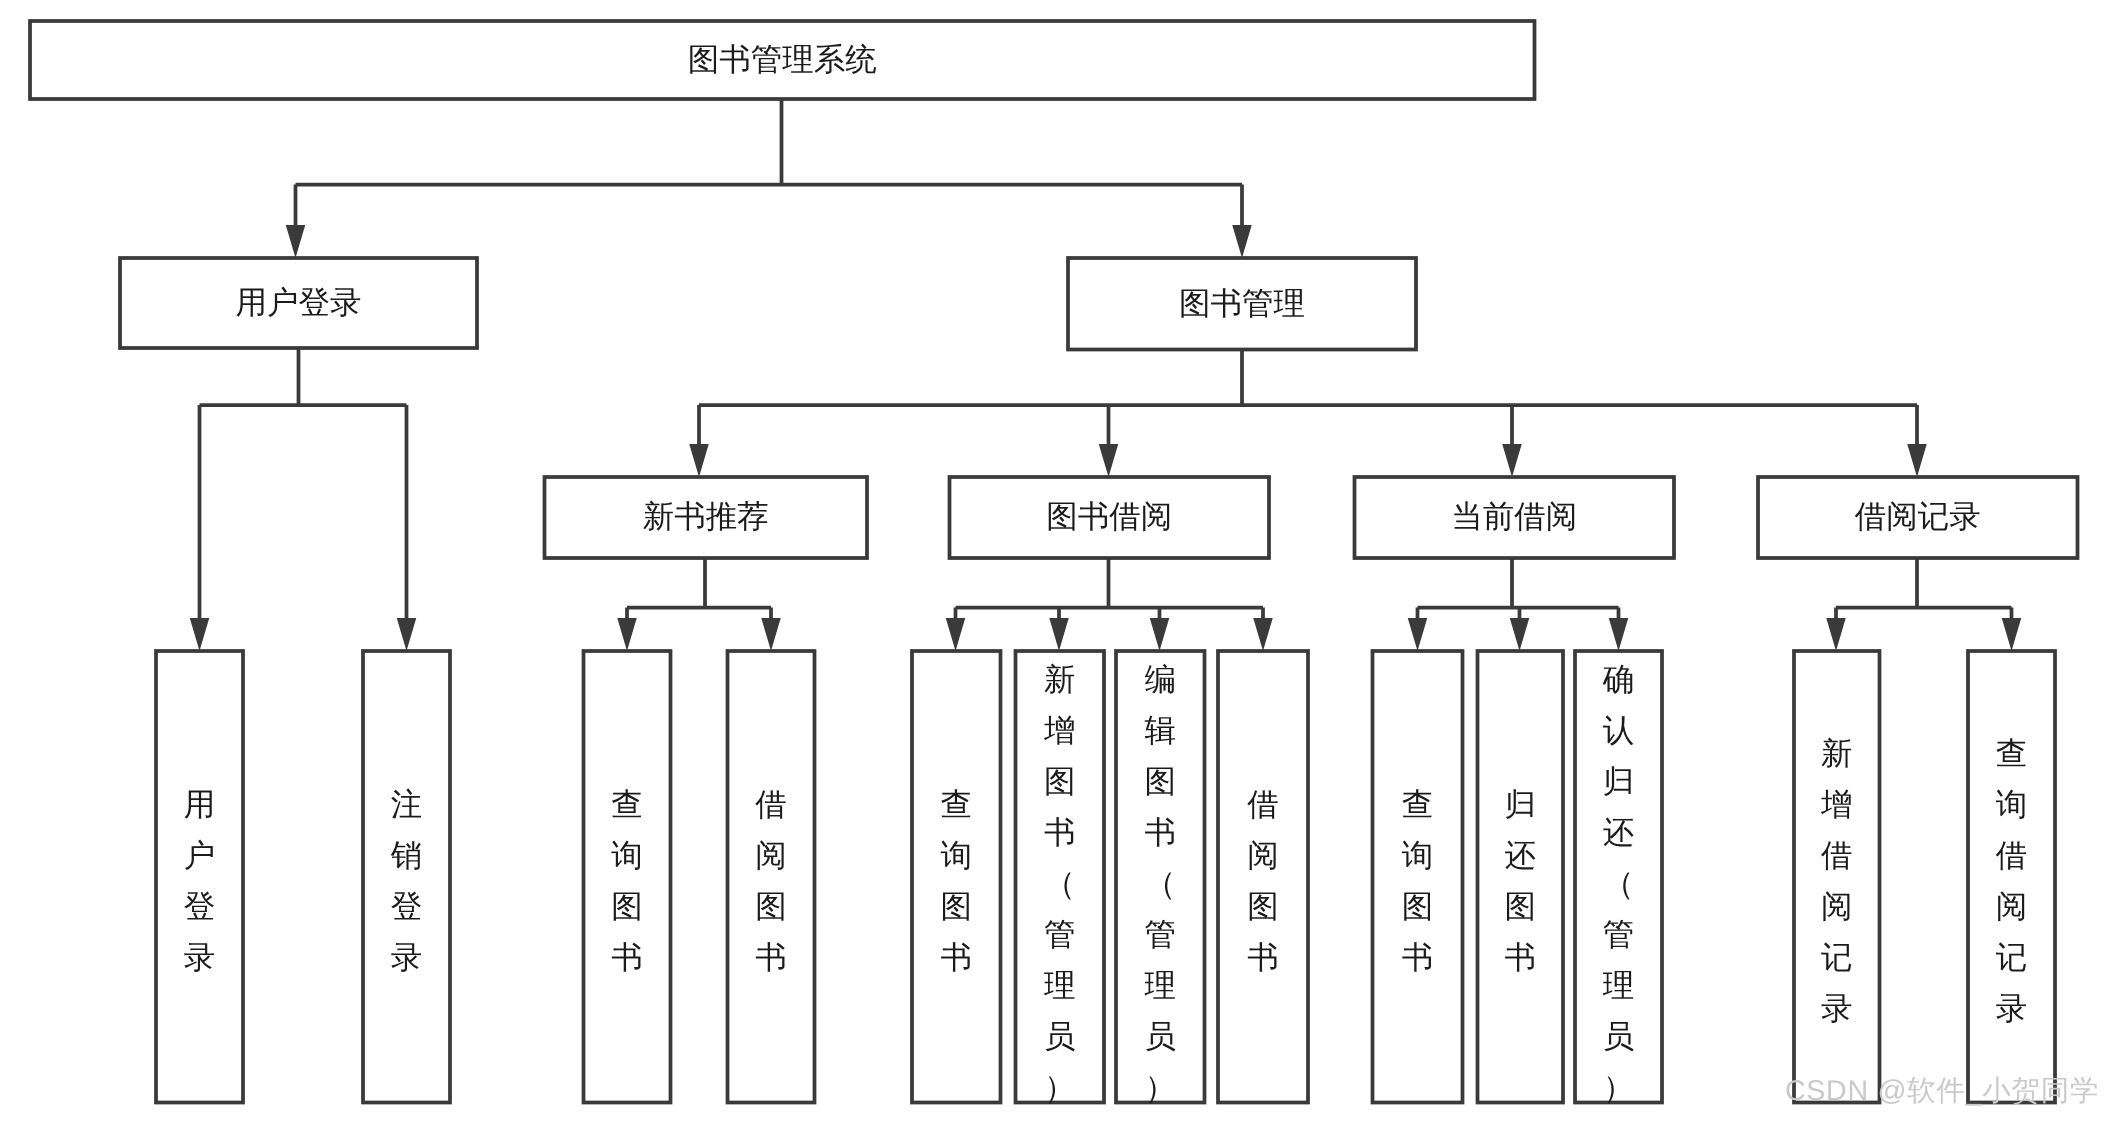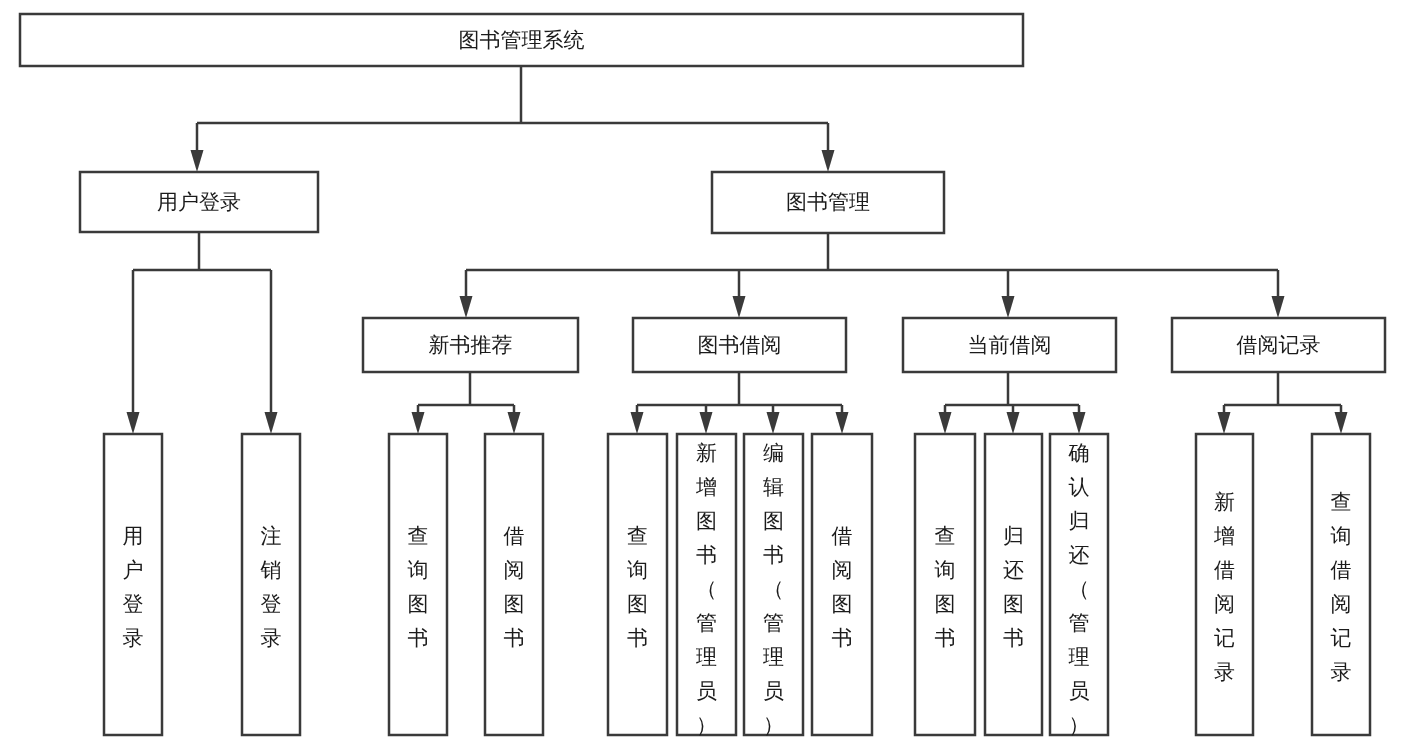--- a/index.html
+++ b/index.html
@@ -201,13 +201,14 @@
         <g>
           <rect x="1196" y="434" width="57" height="301" class="node-box"></rect>
           <text x="1224.5" y="509.02" class="node-label-v"><tspan x="1224.5" dy="0">新</tspan><tspan x="1224.5" dy="34">增</tspan><tspan x="1224.5" dy="34">借</tspan><tspan x="1224.5" dy="34">阅</tspan><tspan x="1224.5" dy="34">记</tspan><tspan x="1224.5" dy="34">录</tspan></text>
         </g>
         <g>
           <rect x="1312" y="434" width="58" height="301" class="node-box"></rect>
           <text x="1341" y="509.02" class="node-label-v"><tspan x="1341" dy="0">查</tspan><tspan x="1341" dy="34">询</tspan><tspan x="1341" dy="34">借</tspan><tspan x="1341" dy="34">阅</tspan><tspan x="1341" dy="34">记</tspan><tspan x="1341" dy="34">录</tspan></text>
         </g>
       </g>
   </svg>
+  <div class="watermark-text">CSDN @软件_小贺同学</div>
 </div>
 
 </body></html>

